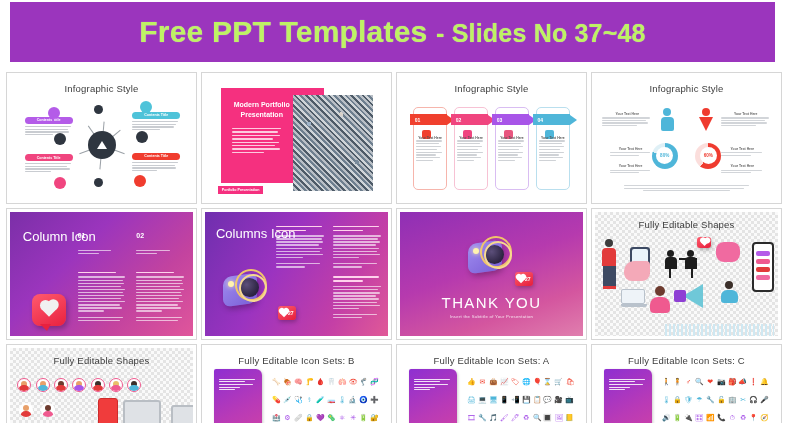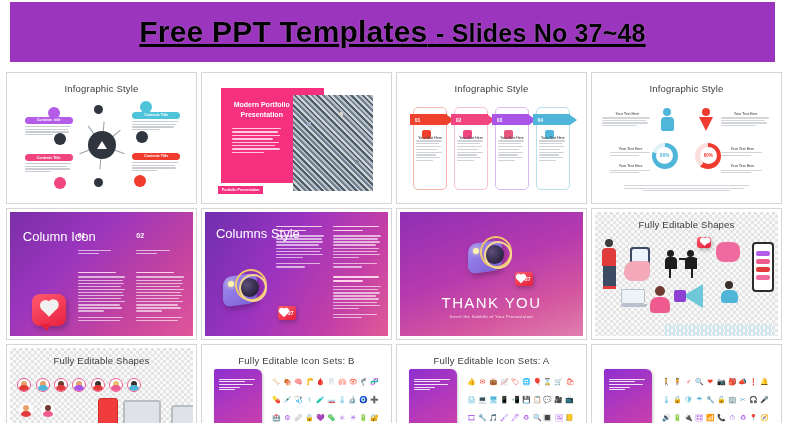--- a/index.html
+++ b/index.html
@@ -9,24 +9,23 @@
   }
   .page{position:relative;width:786px;height:423px;background:#fff;}
 
   
   .banner{
     position:absolute;left:10px;top:2px;width:765px;height:60px;
     background:#9b35bd;
     display:flex;align-items:center;justify-content:center;
   }
   .banner-text{
-    color:#000000;white-space:nowrap;letter-spacing:.2px;
+    color:#bef264;white-space:nowrap;letter-spacing:.2px;
     font-size:30px;font-weight:bold;
     text-shadow:0 0 1px rgba(255,255,255,.6);
-    text-decoration:underline;
   }
   .banner-text .small{font-size:25px;}
 
   
   .grid{
     position:absolute;left:6px;top:72px;width:776px;height:404px;
     display:grid;grid-template-columns:repeat(4,1fr);grid-template-rows:repeat(3,1fr);
     gap:4px 4px;
   }
   .slide{
@@ -479,21 +478,21 @@
               <div class="ln" style="width:88%"></div>
 
           </div>
         </div>
       </div>
     </div>
 
     <div class="slide">
       <div class="inner">
         <div class="grad2"></div>
-        <div class="big-ttl" style="left:6%;top:11%;">Columns Style</div>
+        <div class="big-ttl" style="left:6%;top:11%;">Columns Icon</div>
 
         <div class="cam" style="left:9%;top:44%;">
           <div class="cam-body"></div>
           <div class="cam-lens"></div>
           <div class="cam-ring"></div>
           <div class="cam-ring2"></div>
           <div class="cam-flash"></div>
         </div>
         <div class="like" style="left:40%;top:76%;">
           <div class="hsm"></div>
@@ -847,20 +846,21 @@
           <span class="ico" style="color:#3c3c3c">➖</span>
           <span class="ico" style="color:#3c3c3c">➖</span>
           <span class="ico" style="color:#3c3c3c">☺</span>
           <span class="ico" style="color:#3c3c3c">☺</span>
         </div>
       </div>
     </div>
 
     <div class="slide">
       <div class="inner">
+        <div class="ttl">Fully Editable Icon Sets: C</div>
         <div class="bookcover">
           <div class="bk-top">
             <div class="ln" style="width:96%"></div>
               <div class="ln" style="width:70%"></div>
             <div class="ln" style="width:92%"></div>
               <div class="ln" style="width:58%"></div>
             <div class="ln" style="width:44%"></div>
           </div>
           <div class="bk-free">FREE<br>PPT<br>TEMPLATES</div>
           <div class="bk-url">www.xxxxx.com</div>

